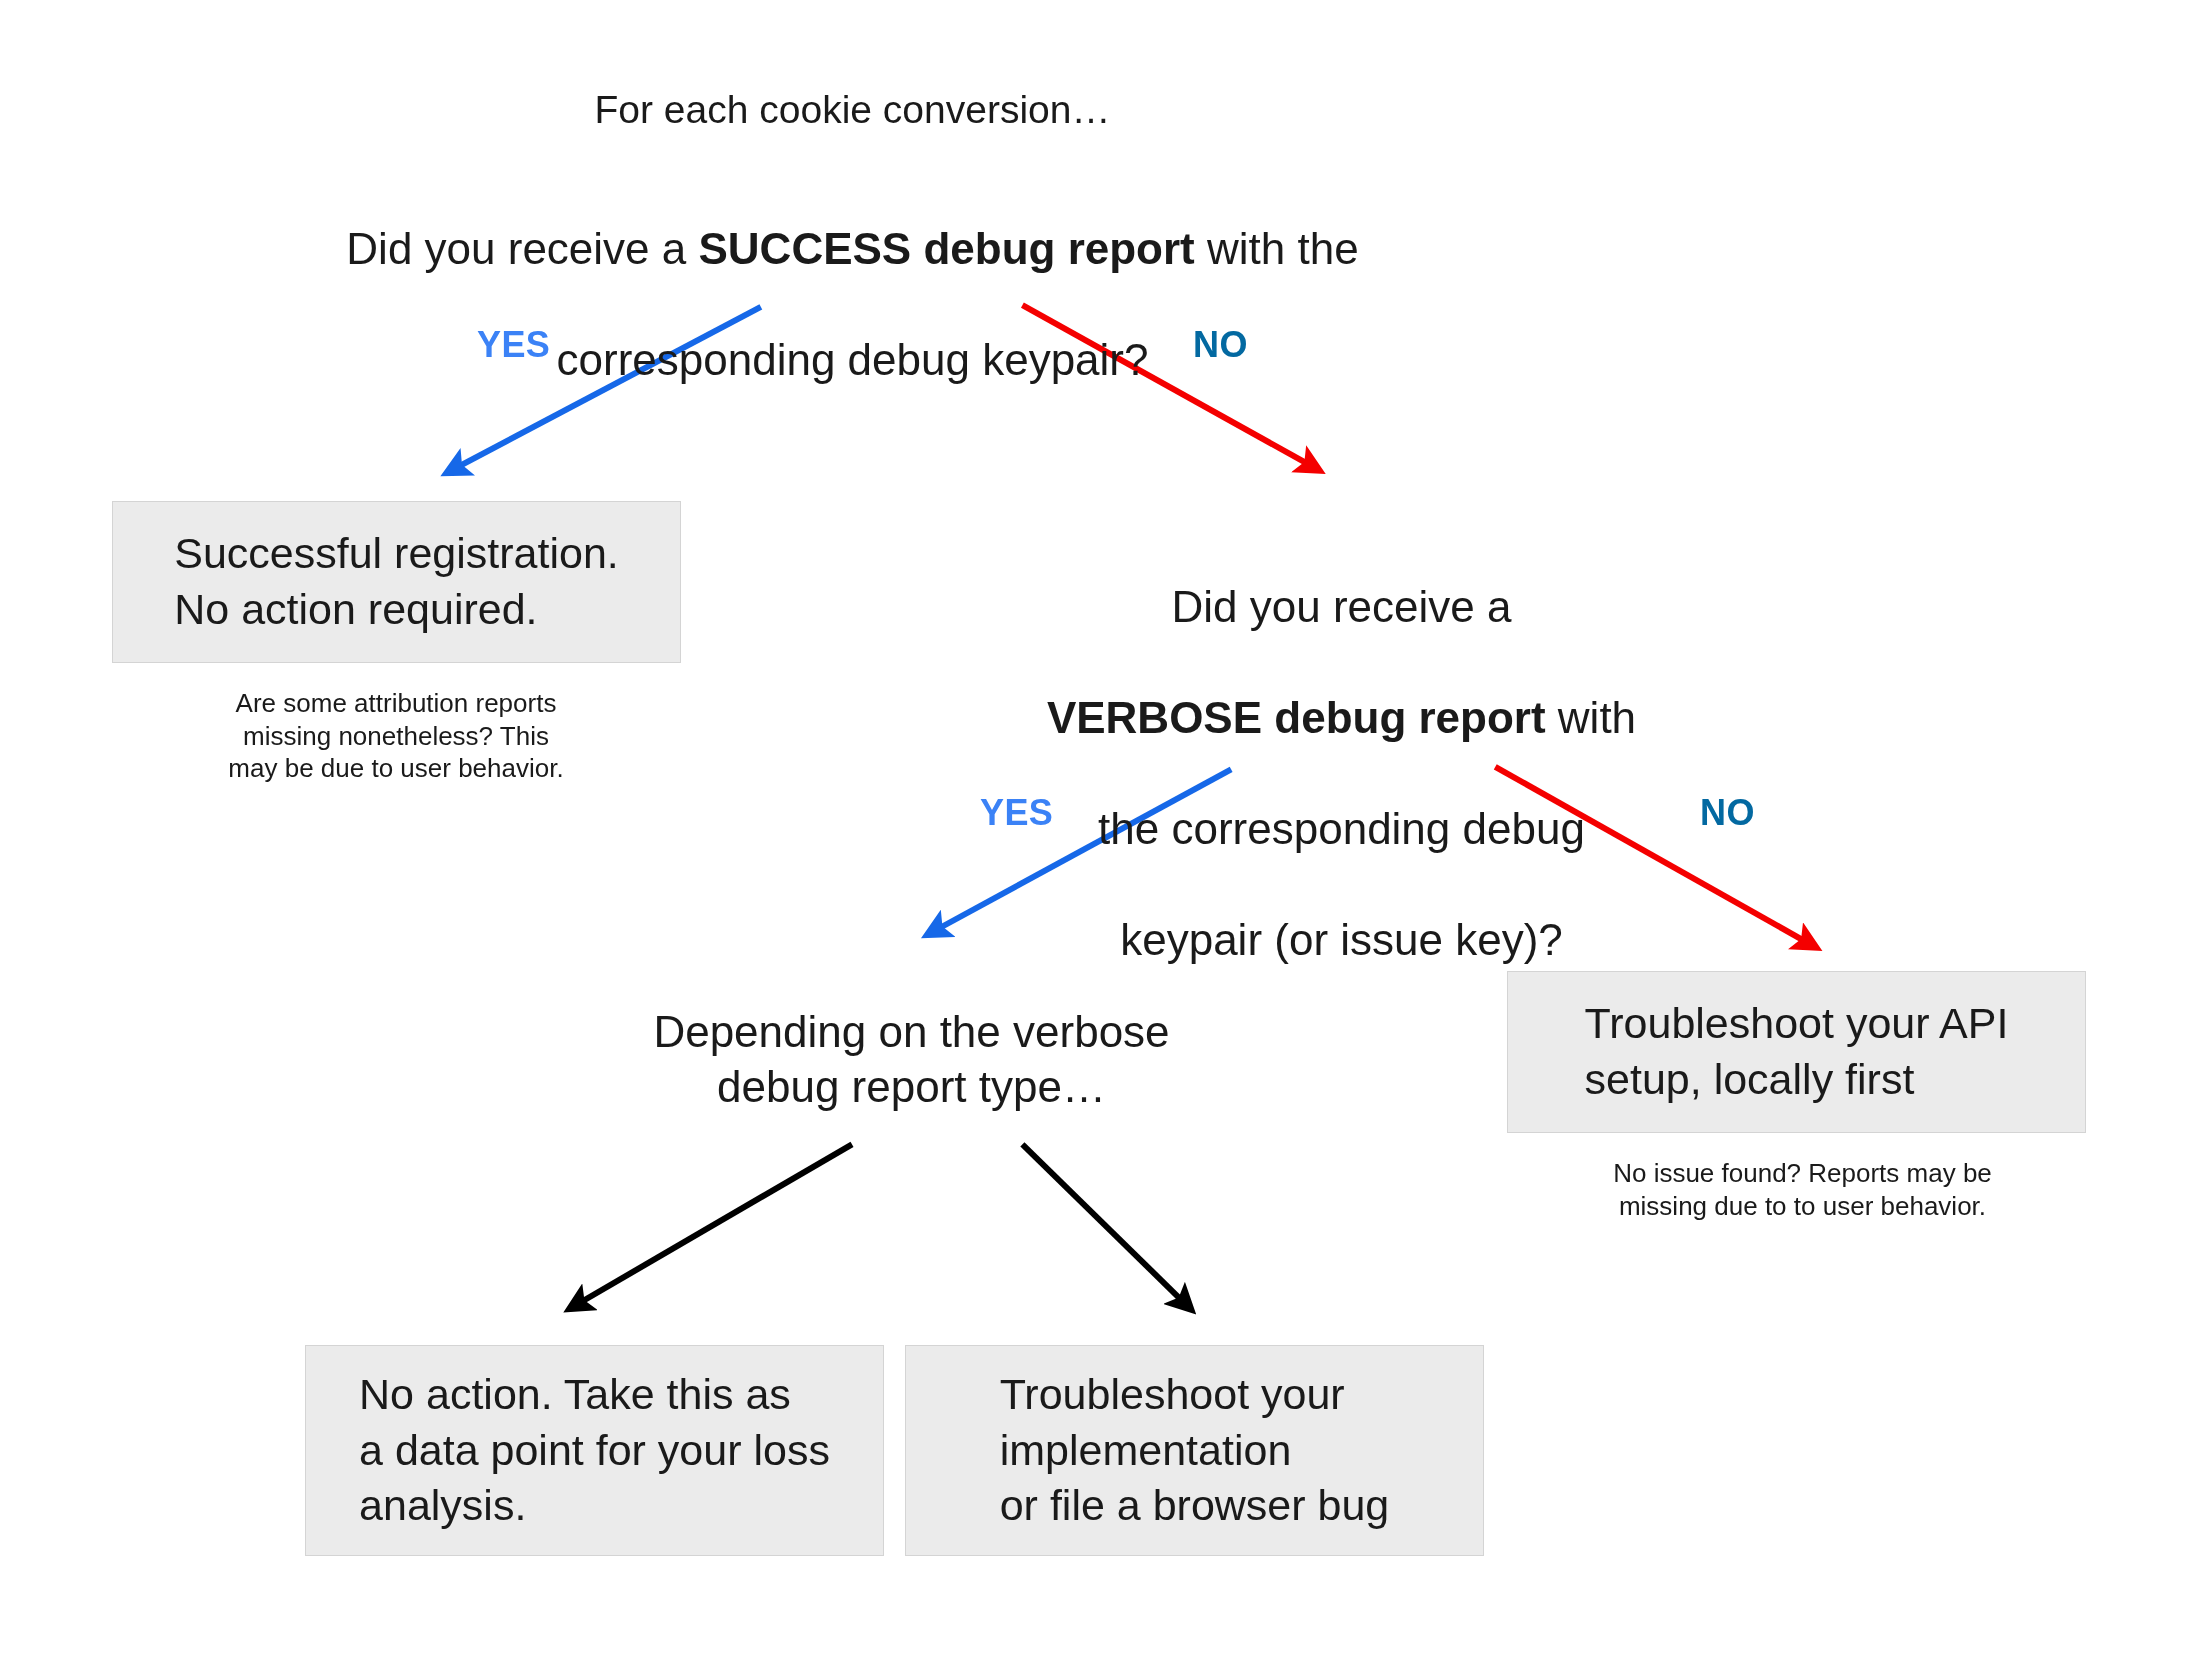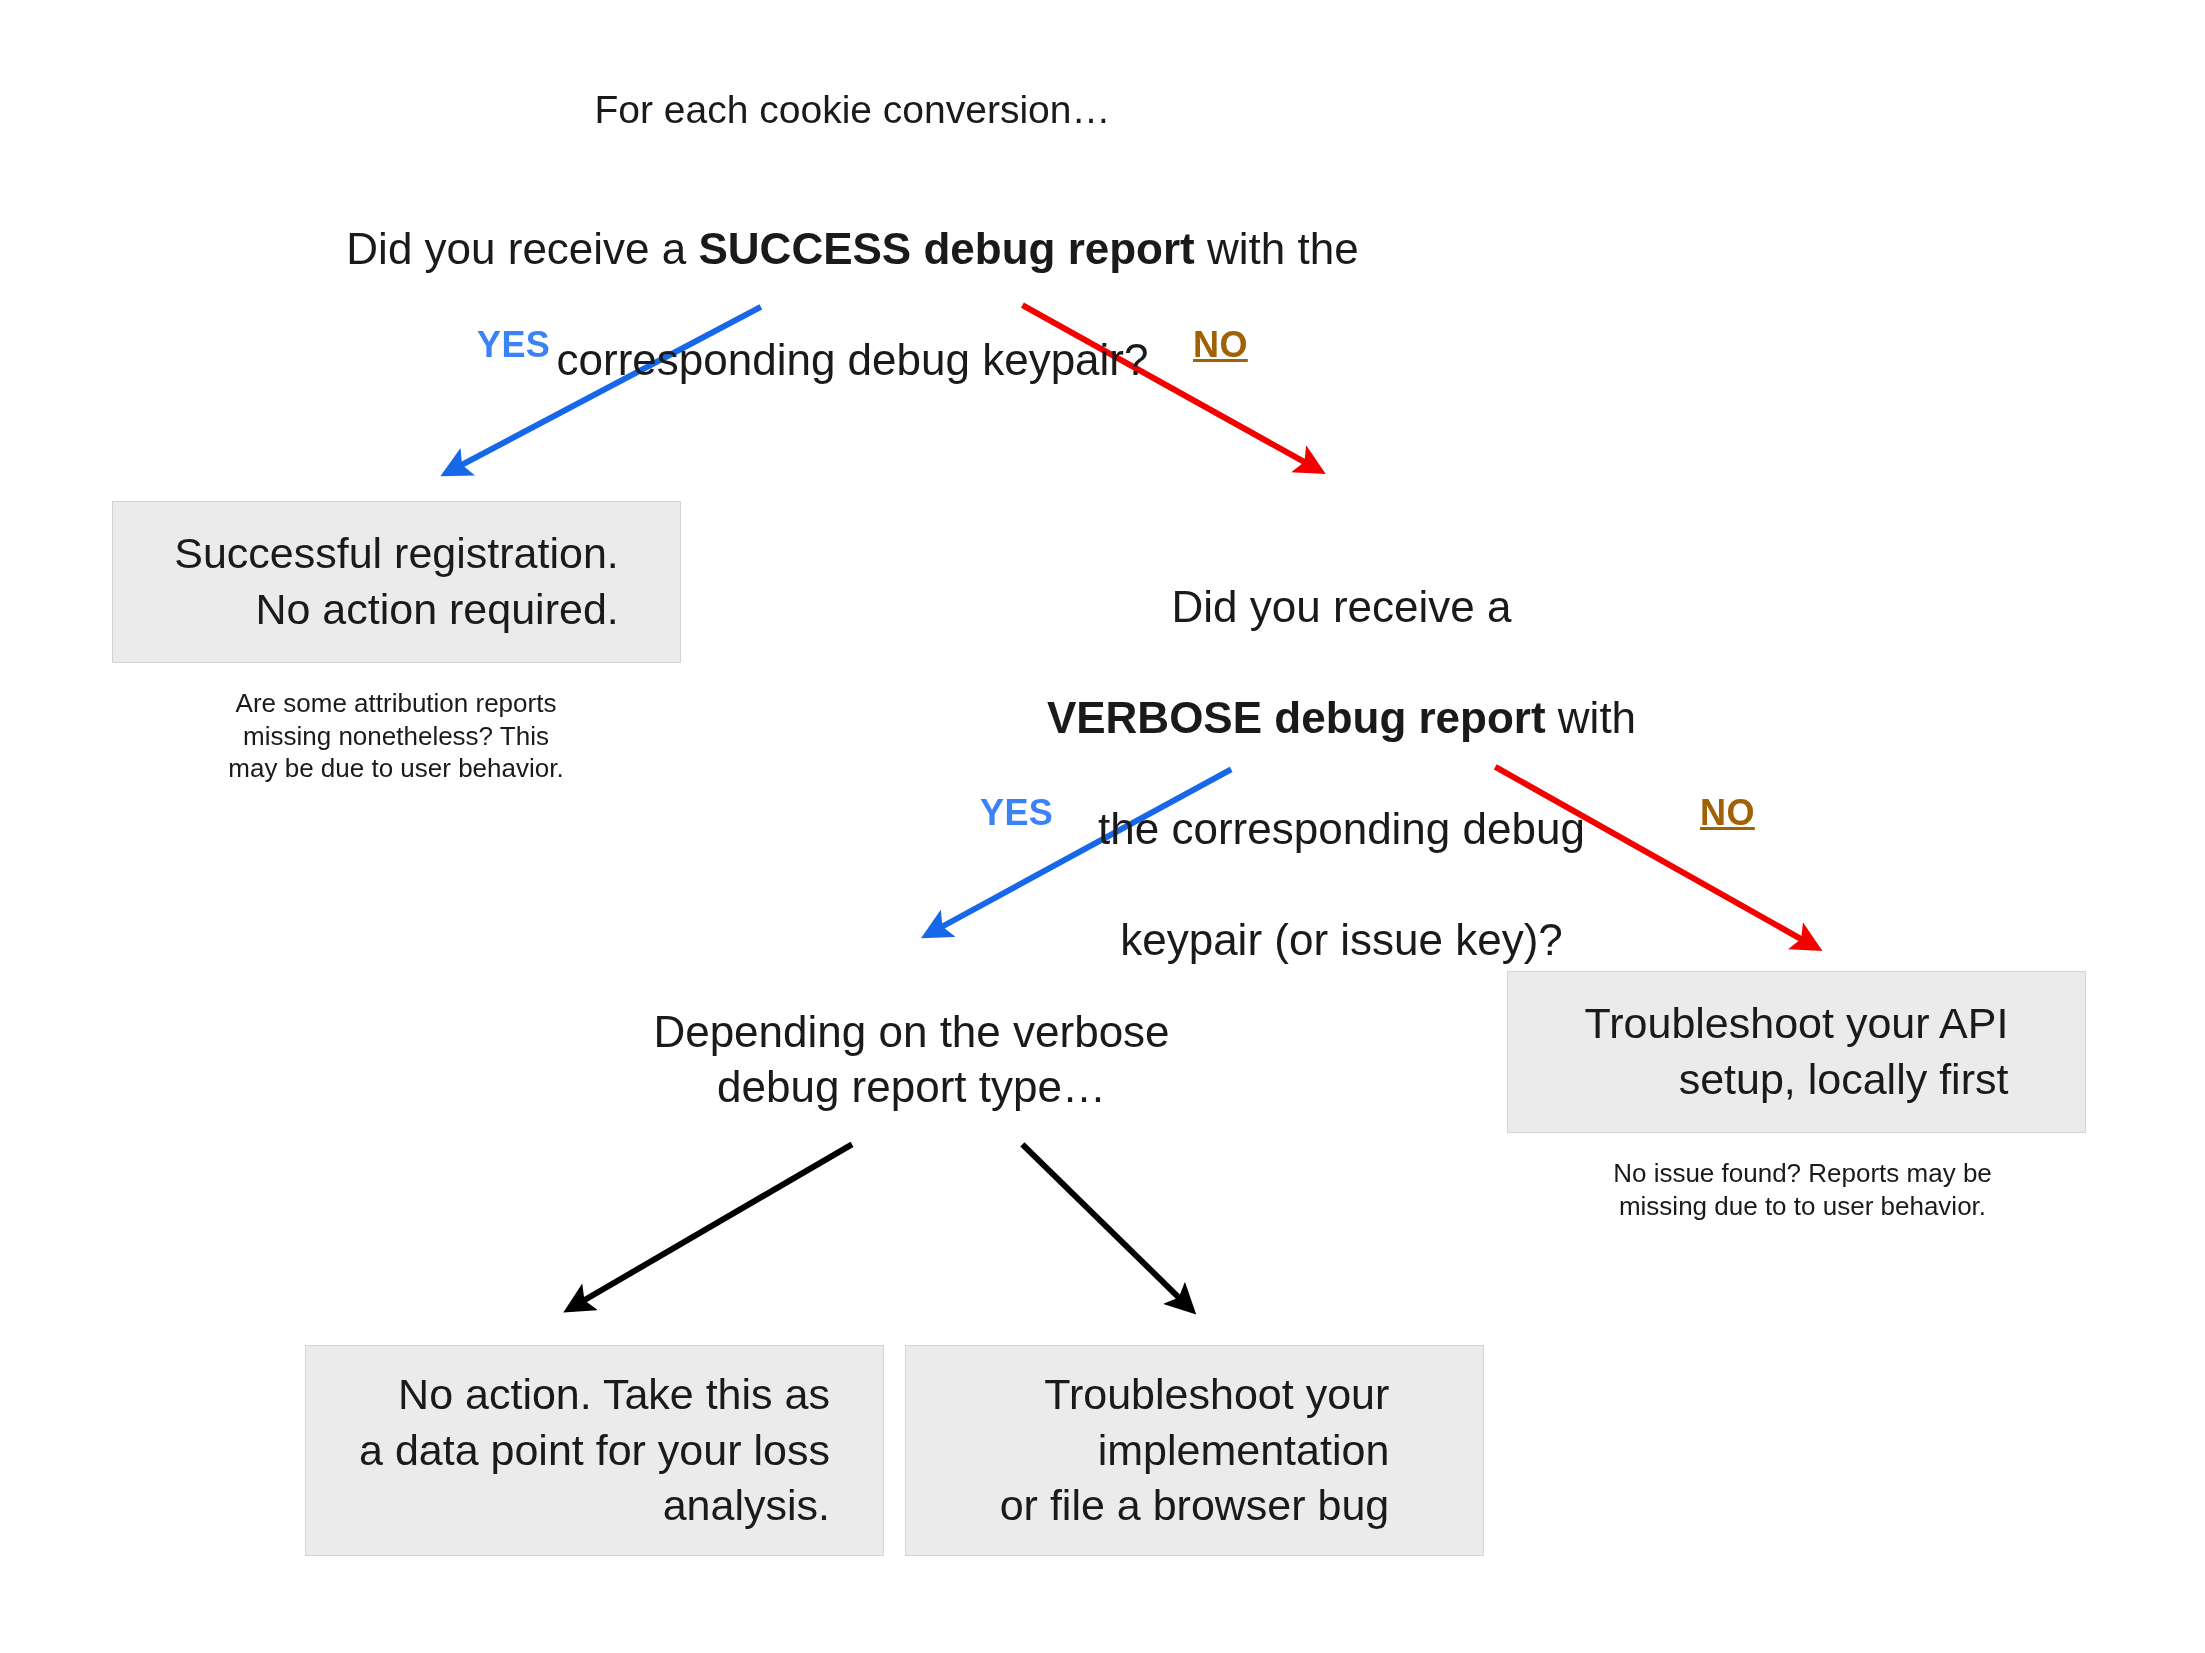--- a/index.html
+++ b/index.html
@@ -46,35 +46,35 @@
     line-height: 1.25;
   }
   .box {
     position: absolute;
     box-sizing: border-box;
     background: #ebebeb;
     border: 1.7px solid #d4d4d4;
     display: flex;
     align-items: center;
     justify-content: center;
-    text-align: right;
+    text-align: left;
     font-size: 43px;
     line-height: 1.3;
     color: #1a1a1a;
     white-space: pre-line;
     padding: 5.1px 12px;
   }
   .edge-label {
     position: absolute;
     font-size: 36px;
     font-weight: 700;
     letter-spacing: 0.4px;
   }
   .edge-label.yes { color: #3b82f6; }
-  .edge-label.no  { color: #a16207; text-decoration: underline; }
+  .edge-label.no  { color: #0369a1; }
 </style>
 </head>
 <body>
 
 <div id="canvas">
 
   <svg id="arrow-layer" viewBox="0 0 2588 1940">
     <defs>
       <marker id="head-blue" markerWidth="5.2" markerHeight="5.2" refX="3.4" refY="2.6" orient="auto">
         <path d="M0,0 L5.2,2.6 L0,5.2 L1.1,2.6 Z" fill="#1668E8"></path>

